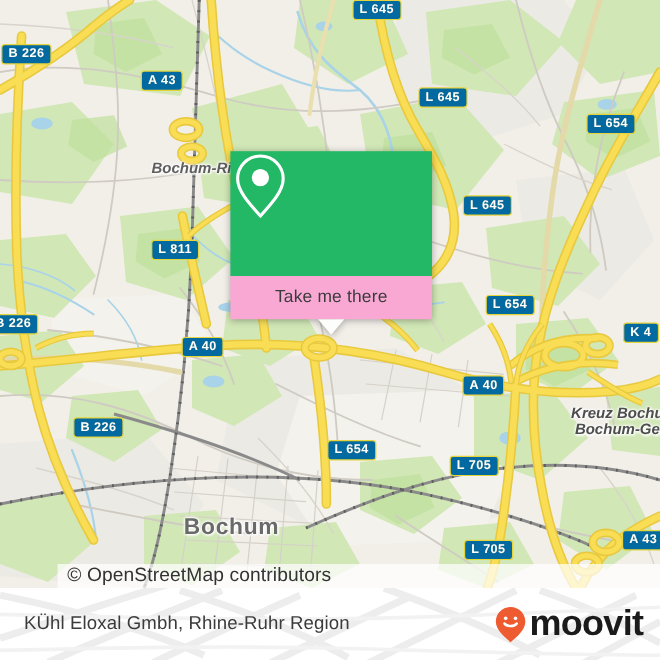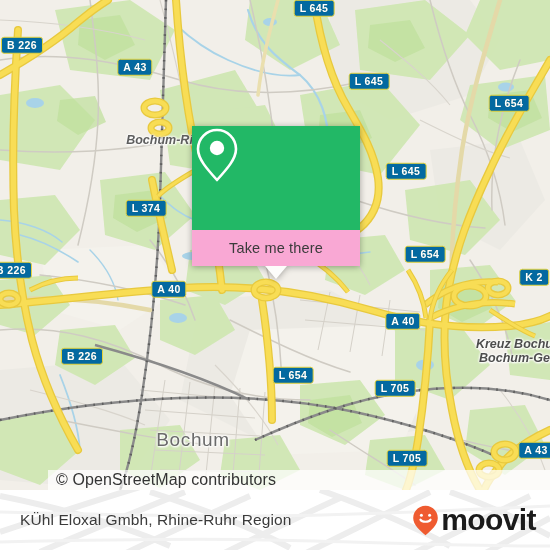--- a/index.html
+++ b/index.html
@@ -36,21 +36,21 @@
     text-shadow: 0 0 1px rgba(140,120,10,.35);
     transform: translate(-50%, -50%);
   }
   .place {
     position: absolute;
     color: #5b5b5b;
     white-space: nowrap;
     transform: translate(-50%, -50%);
     text-shadow: 0 0 3px #fff, 0 0 3px #fff, 0 0 2px #fff, 1px 1px 2px #fff;
   }
-  .place.city { font-size: 19px; font-weight: normal; letter-spacing: .6px; color: #6a6a6a; }
+  .place.city { font-size: 19px; font-weight: bold; letter-spacing: .6px; color: #6a6a6a; }
   .place.suburb { font-size: 12.5px; font-style: italic; font-weight: bold; color: #5e5e5e; }
   .place.junction { font-size: 12.5px; font-style: italic; font-weight: bold; color: #4d4d4d; }
 
   
   #attribution {
     position: absolute; left: 0; bottom: 0;
     width: 100%;
     background: rgba(255,255,255,.72);
     font-size: 16px;
     color: #333;
@@ -363,24 +363,24 @@
     <div class="place city" style="left:193px; top:440px;">Bochum</div>
     <div class="place junction" style="left:520px; top:344px;">Kreuz Bochum</div>
     <div class="place junction" style="left:519px; top:358px;">Bochum-Gert</div>
 
     <div class="shield" style="left:314px; top:8px;">L 645</div>
     <div class="shield" style="left:22px;  top:45px;">B 226</div>
     <div class="shield" style="left:135px; top:67px;">A 43</div>
     <div class="shield" style="left:369px; top:81px;">L 645</div>
     <div class="shield" style="left:509px; top:103px;">L 654</div>
     <div class="shield" style="left:406px; top:171px;">L 645</div>
-    <div class="shield" style="left:146px; top:208px;">L 374</div>
+    <div class="shield" style="left:146px; top:208px;">L 811</div>
     <div class="shield" style="left:425px; top:254px;">L 654</div>
     <div class="shield" style="left:11px;  top:270px;">B 226</div>
-    <div class="shield" style="left:534px; top:277px;">K 2</div>
+    <div class="shield" style="left:534px; top:277px;">K 4</div>
     <div class="shield" style="left:169px; top:289px;">A 40</div>
     <div class="shield" style="left:403px; top:321px;">A 40</div>
     <div class="shield" style="left:82px;  top:356px;">B 226</div>
     <div class="shield" style="left:293px; top:375px;">L 654</div>
     <div class="shield" style="left:395px; top:388px;">L 705</div>
     <div class="shield" style="left:536px; top:450px;">A 43</div>
     <div class="shield" style="left:407px; top:458px;">L 705</div>
 
     <div id="popup">
       <div id="popup-body">

